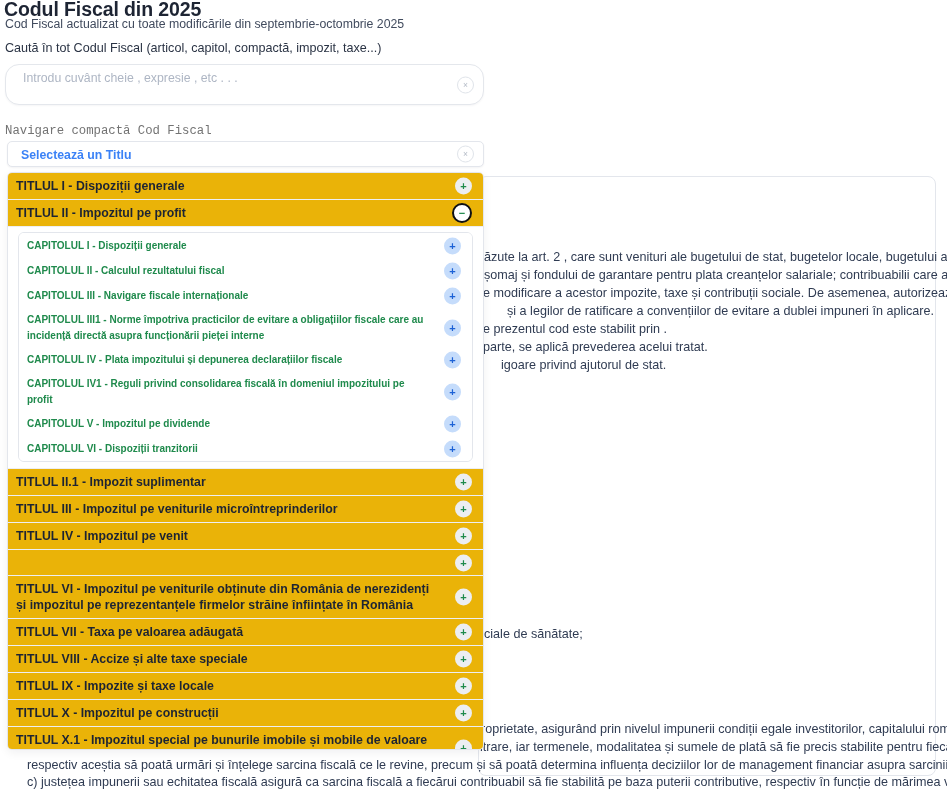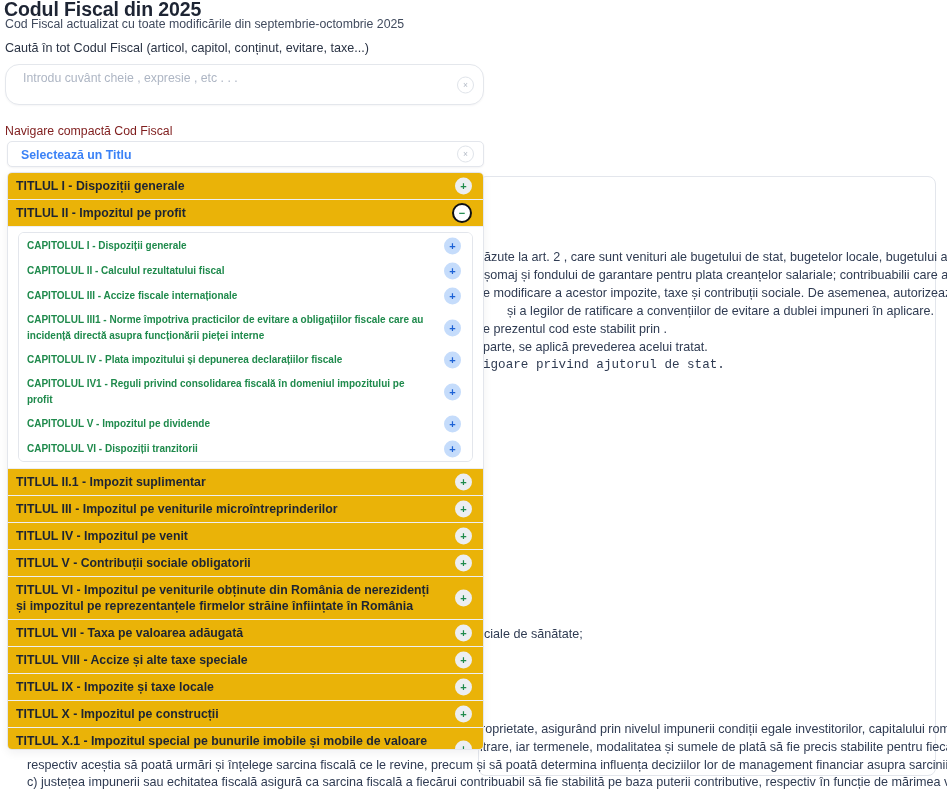--- a/index.html
+++ b/index.html
@@ -78,21 +78,21 @@
     border: 1px solid #e0e4ea;
     border-radius: 50%;
     background: #fff;
     display: flex; align-items: center; justify-content: center;
     font-size: 8.5px; color: #b3bac6; line-height: 1;
     cursor: pointer;
   }
 
   .nav-label {
     position: absolute; left: 5px; top: 124px;
-    font-size: 12.3px; color: #7f1d1d;
+    font-size: 12.3px; color: #737373; font-family: Liberation Mono, monospace;
   }
 
   
   .selectbox {
     position: absolute; left: 7px; top: 141px;
     width: 477px; height: 26px;
     background: #fff;
     border: 1px solid #e3e6ec;
     border-radius: 5px;
     box-shadow: 0 1px 2px rgba(16,24,40,0.05);
@@ -175,31 +175,31 @@
 <div id="root">
 
   <div class="bg-panel"></div>
   <div class="bg-text-layer" id="bg-text-layer">
       <div class="bg-line" style="left: 484px; top: 250px;">ăzute la art. 2 , care sunt venituri ale bugetului de stat, bugetelor locale, bugetului asigurărilor sociale</div>
       <div class="bg-line" style="left: 484px; top: 268px;">șomaj și fondului de garantare pentru plata creanțelor salariale; contribuabilii care au obligația să</div>
       <div class="bg-line" style="left: 483px; top: 286px;">e modificare a acestor impozite, taxe și contribuții sociale. De asemenea, autorizează Ministerul</div>
       <div class="bg-line" style="left: 507px; top: 304px;">și a legilor de ratificare a convențiilor de evitare a dublei impuneri în aplicare.</div>
       <div class="bg-line" style="left: 483px; top: 322px;">e prezentul cod este stabilit prin .</div>
       <div class="bg-line" style="left: 483px; top: 340px;">parte, se aplică prevederea acelui tratat.</div>
-      <div class="bg-line" style="left: 483px; top: 358px; font-family: Liberation Mono, monospace;">igoare privind ajutorul de stat.</div>
+      <div class="bg-line" style="left: 501px; top: 358px;">igoare privind ajutorul de stat.</div>
       <div class="bg-line" style="left: 484px; top: 627px;">ciale de sănătate;</div>
       <div class="bg-line" style="left: 481px; top: 722px;">roprietate, asigurând prin nivelul impunerii condiții egale investitorilor, capitalului român și străin;</div>
       <div class="bg-line" style="left: 480px; top: 740px;">itrare, iar termenele, modalitatea și sumele de plată să fie precis stabilite pentru fiecare plătitor,</div>
       <div class="bg-line" style="left: 27px; top: 758px;">respectiv aceștia să poată urmări și înțelege sarcina fiscală ce le revine, precum și să poată determina influența deciziilor lor de management financiar asupra sarcinii lor fiscale;</div>
       <div class="bg-line" style="left: 27px; top: 775px;">c) justețea impunerii sau echitatea fiscală asigură ca sarcina fiscală a fiecărui contribuabil să fie stabilită pe baza puterii contributive, respectiv în funcție de mărimea veniturilor sau a proprietăților acestuia;</div>
     </div>
 
   <div class="page-title">Codul Fiscal din 2025</div>
   <div class="page-sub">Cod Fiscal actualizat cu toate modificările din septembrie-octombrie 2025</div>
-  <div class="search-label">Caută în tot Codul Fiscal (articol, capitol, conținut, evitare, taxe...)</div>
+  <div class="search-label">Caută în tot Codul Fiscal (articol, capitol, compactă, impozit, taxe...)</div>
 
   <div class="searchbox">
     <input type="text" placeholder="Introdu cuvânt cheie , expresie , etc . . ." style="">
     <div class="clear-circle">×</div>
   </div>
 
   <div class="nav-label">Navigare compactă Cod Fiscal</div>
 
   <div class="selectbox">
     <div class="sel-value">Selectează un Titlu</div>
@@ -219,21 +219,21 @@
         <div class="chapters">
           <div class="cap-row">
             <div class="cap-label">CAPITOLUL I - Dispoziții generale</div>
             <div class="btn plus-blue">+</div>
           </div>
           <div class="cap-row">
             <div class="cap-label">CAPITOLUL II - Calculul rezultatului fiscal</div>
             <div class="btn plus-blue">+</div>
           </div>
           <div class="cap-row">
-            <div class="cap-label">CAPITOLUL III - Accize fiscale internaționale</div>
+            <div class="cap-label">CAPITOLUL III - Navigare fiscale internaționale</div>
             <div class="btn plus-blue">+</div>
           </div>
           <div class="cap-row">
             <div class="cap-label">CAPITOLUL III1 - Norme împotriva practicilor de evitare a obligațiilor fiscale care au incidență directă asupra funcționării pieței interne</div>
             <div class="btn plus-blue">+</div>
           </div>
           <div class="cap-row">
             <div class="cap-label">CAPITOLUL IV - Plata impozitului și depunerea declarațiilor fiscale</div>
             <div class="btn plus-blue">+</div>
           </div>
@@ -257,21 +257,20 @@
       </div>
       <div class="titlu-row">
         <div class="titlu-label">TITLUL III - Impozitul pe veniturile microîntreprinderilor</div>
         <div class="btn plus-grey">+</div>
       </div>
       <div class="titlu-row">
         <div class="titlu-label">TITLUL IV - Impozitul pe venit</div>
         <div class="btn plus-grey">+</div>
       </div>
       <div class="titlu-row">
-        <div class="titlu-label">TITLUL V - Contribuții sociale obligatorii</div>
         <div class="btn plus-grey">+</div>
       </div>
       <div class="titlu-row">
         <div class="titlu-label">TITLUL VI - Impozitul pe veniturile obținute din România de nerezidenți și impozitul pe reprezentanțele firmelor străine înființate în România</div>
         <div class="btn plus-grey">+</div>
       </div>
       <div class="titlu-row">
         <div class="titlu-label">TITLUL VII - Taxa pe valoarea adăugată</div>
         <div class="btn plus-grey">+</div>
       </div>

